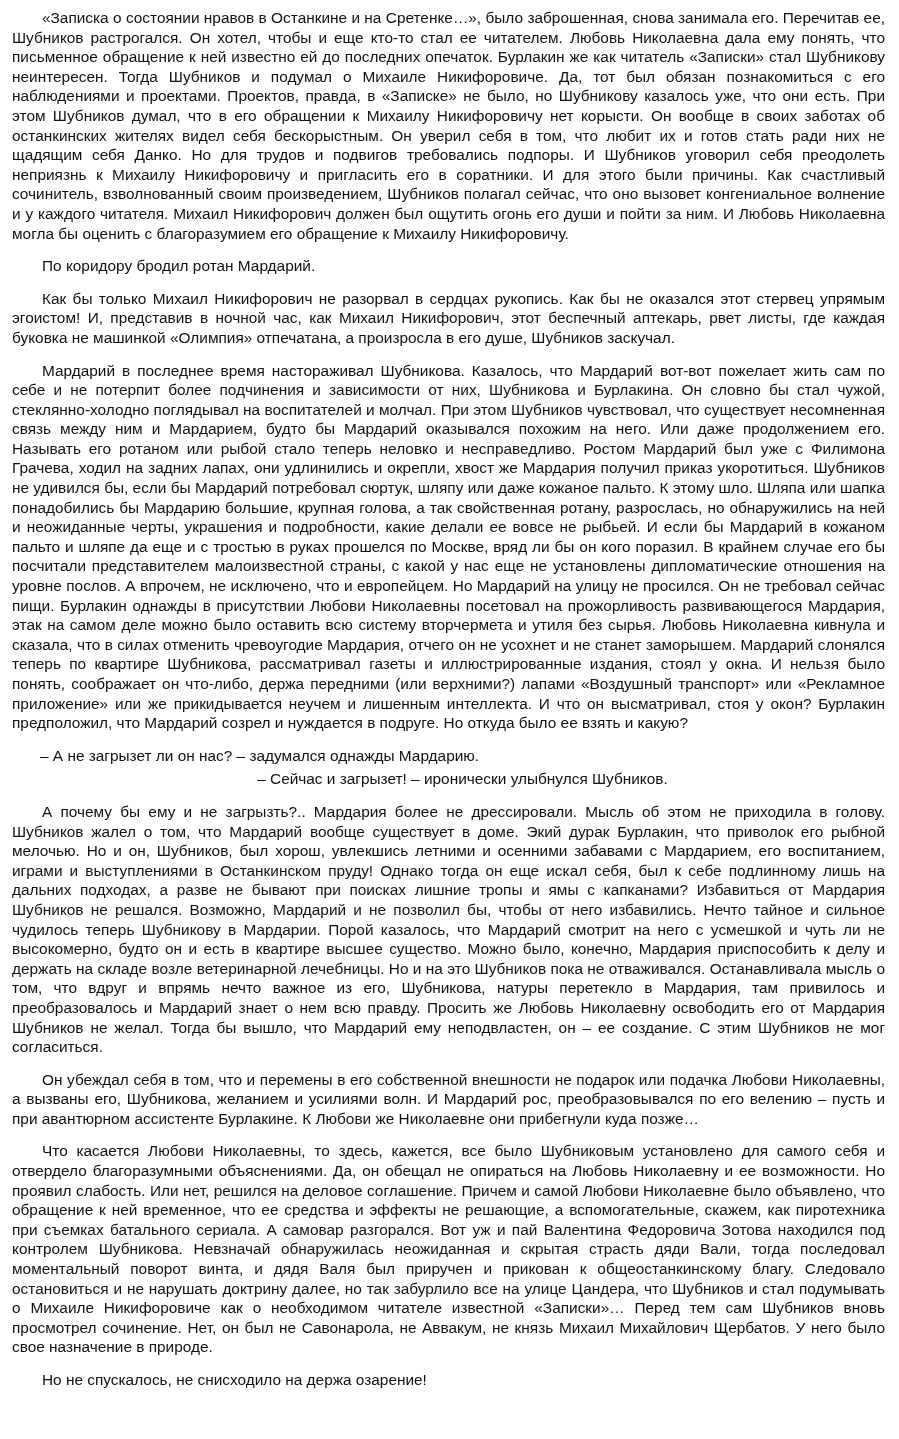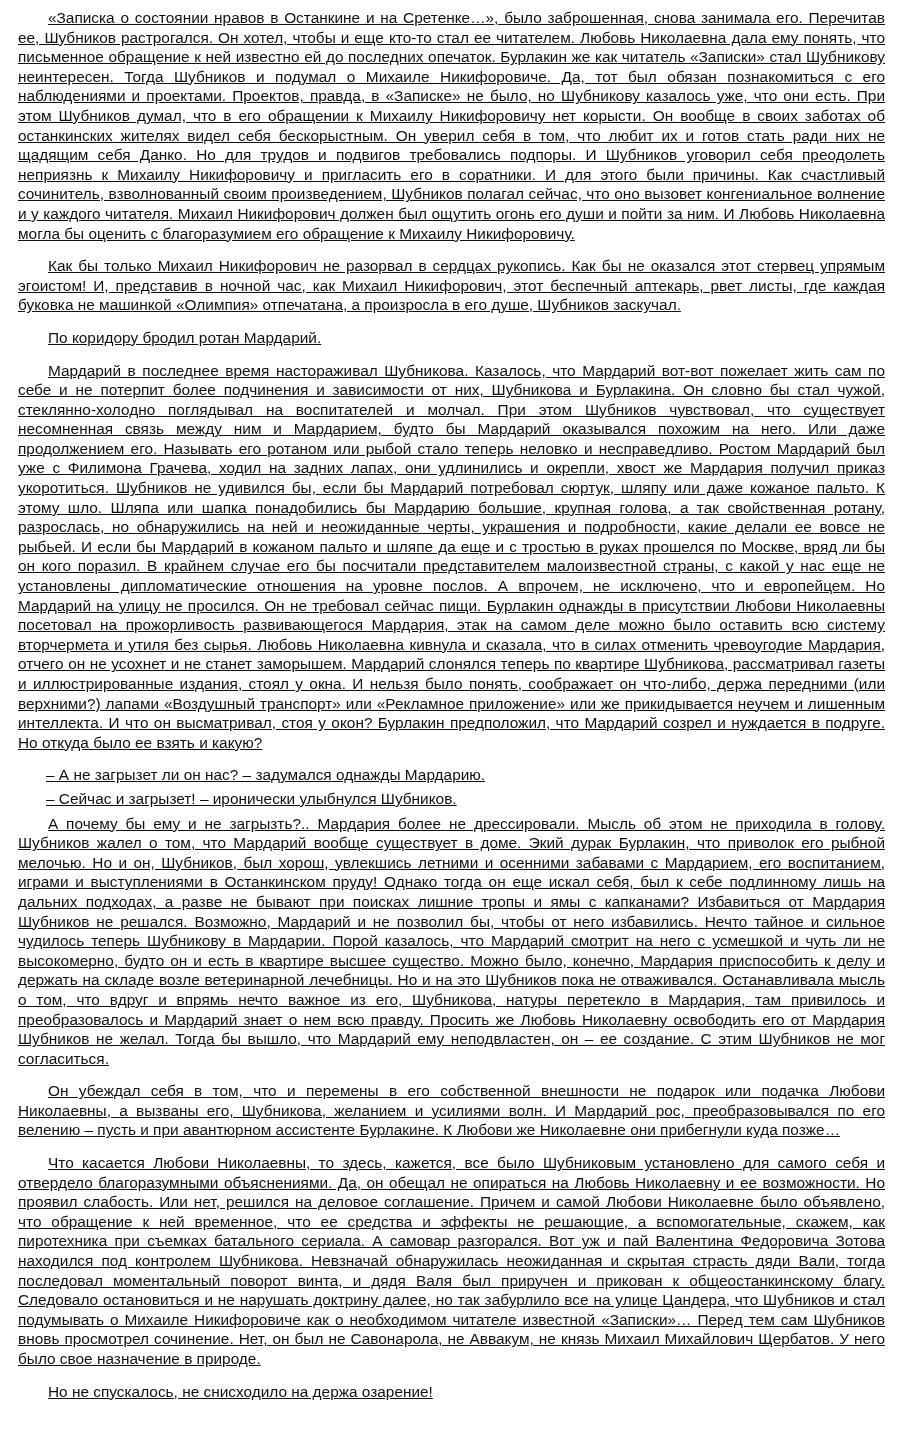--- a/index.html
+++ b/index.html
@@ -1,44 +1,43 @@
 <!DOCTYPE html>
 <html><head>
 <meta charset="utf-8">
 <style>
   html, body { margin: 0; padding: 0; background: #ffffff; }
   body { width: 899px; height: 1439px; overflow: hidden; }
   .page {
-    padding: 8px 14px 0 18px;
+    padding: 8px 14px 0 12px;
     font-family: "Liberation Sans", sans-serif;
     font-size: 15.4px;
     line-height: 19.6px;
     color: #111111;
-    text-decoration: underline;
   }
   .page p {
     margin: 0 0 13px 0;
     text-align: justify;
     text-indent: 30px;
   }
   .page .dialog {
     margin: 0 0 4px 0;
     text-indent: 0;
     padding-left: 28px;
     text-align: left;
   }
-  .page .dialog.last { margin-bottom: 5px; }
+  .page .dialog.last { margin-bottom: 13px; text-align: center; }
 </style>
 </head>
 <body>
 
 <div class="page">
   <p>«Записка о состоянии нравов в Останкине и на Сретенке…», было заброшенная, снова занимала его. Перечитав ее, Шубников растрогался. Он хотел, чтобы и еще кто-то стал ее читателем. Любовь Николаевна дала ему понять, что письменное обращение к ней известно ей до последних опечаток. Бурлакин же как читатель «Записки» стал Шубникову неинтересен. Тогда Шубников и подумал о Михаиле Никифоровиче. Да, тот был обязан познакомиться с его наблюдениями и проектами. Проектов, правда, в «Записке» не было, но Шубникову казалось уже, что они есть. При этом Шубников думал, что в его обращении к Михаилу Никифоровичу нет корысти. Он вообще в своих заботах об останкинских жителях видел себя бескорыстным. Он уверил себя в том, что любит их и готов стать ради них не щадящим себя Данко. Но для трудов и подвигов требовались подпоры. И Шубников уговорил себя преодолеть неприязнь к Михаилу Никифоровичу и пригласить его в соратники. И для этого были причины. Как счастливый сочинитель, взволнованный своим произведением, Шубников полагал сейчас, что оно вызовет конгениальное волнение и у каждого читателя. Михаил Никифорович должен был ощутить огонь его души и пойти за ним. И Любовь Николаевна могла бы оценить с благоразумием его обращение к Михаилу Никифоровичу.</p>
+  <p>По коридору бродил ротан Мардарий.</p>
   <p>Как бы только Михаил Никифорович не разорвал в сердцах рукопись. Как бы не оказался этот стервец упрямым эгоистом! И, представив в ночной час, как Михаил Никифорович, этот беспечный аптекарь, рвет листы, где каждая буковка не машинкой «Олимпия» отпечатана, а произросла в его душе, Шубников заскучал.</p>
-  <p>По коридору бродил ротан Мардарий.</p>
   <p>Мардарий в последнее время настораживал Шубникова. Казалось, что Мардарий вот-вот пожелает жить сам по себе и не потерпит более подчинения и зависимости от них, Шубникова и Бурлакина. Он словно бы стал чужой, стеклянно-холодно поглядывал на воспитателей и молчал. При этом Шубников чувствовал, что существует несомненная связь между ним и Мардарием, будто бы Мардарий оказывался похожим на него. Или даже продолжением его. Называть его ротаном или рыбой стало теперь неловко и несправедливо. Ростом Мардарий был уже с Филимона Грачева, ходил на задних лапах, они удлинились и окрепли, хвост же Мардария получил приказ укоротиться. Шубников не удивился бы, если бы Мардарий потребовал сюртук, шляпу или даже кожаное пальто. К этому шло. Шляпа или шапка понадобились бы Мардарию большие, крупная голова, а так свойственная ротану, разрослась, но обнаружились на ней и неожиданные черты, украшения и подробности, какие делали ее вовсе не рыбьей. И если бы Мардарий в кожаном пальто и шляпе да еще и с тростью в руках прошелся по Москве, вряд ли бы он кого поразил. В крайнем случае его бы посчитали представителем малоизвестной страны, с какой у нас еще не установлены дипломатические отношения на уровне послов. А впрочем, не исключено, что и европейцем. Но Мардарий на улицу не просился. Он не требовал сейчас пищи. Бурлакин однажды в присутствии Любови Николаевны посетовал на прожорливость развивающегося Мардария, этак на самом деле можно было оставить всю систему вторчермета и утиля без сырья. Любовь Николаевна кивнула и сказала, что в силах отменить чревоугодие Мардария, отчего он не усохнет и не станет заморышем. Мардарий слонялся теперь по квартире Шубникова, рассматривал газеты и иллюстрированные издания, стоял у окна. И нельзя было понять, соображает он что-либо, держа передними (или верхними?) лапами «Воздушный транспорт» или «Рекламное приложение» или же прикидывается неучем и лишенным интеллекта. И что он высматривал, стоя у окон? Бурлакин предположил, что Мардарий созрел и нуждается в подруге. Но откуда было ее взять и какую?</p>
   <p class="dialog">–  А не загрызет ли он нас? – задумался однажды Мардарию.</p>
   <p class="dialog last">–  Сейчас и загрызет! – иронически улыбнулся Шубников.</p>
   <p>А почему бы ему и не загрызть?.. Мардария более не дрессировали. Мысль об этом не приходила в голову. Шубников жалел о том, что Мардарий вообще существует в доме. Экий дурак Бурлакин, что приволок его рыбной мелочью. Но и он, Шубников, был хорош, увлекшись летними и осенними забавами с Мардарием, его воспитанием, играми и выступлениями в Останкинском пруду! Однако тогда он еще искал себя, был к себе подлинному лишь на дальних подходах, а разве не бывают при поисках лишние тропы и ямы с капканами? Избавиться от Мардария Шубников не решался. Возможно, Мардарий и не позволил бы, чтобы от него избавились. Нечто тайное и сильное чудилось теперь Шубникову в Мардарии. Порой казалось, что Мардарий смотрит на него с усмешкой и чуть ли не высокомерно, будто он и есть в квартире высшее существо. Можно было, конечно, Мардария приспособить к делу и держать на складе возле ветеринарной лечебницы. Но и на это Шубников пока не отваживался. Останавливала мысль о том, что вдруг и впрямь нечто важное из его, Шубникова, натуры перетекло в Мардария, там привилось и преобразовалось и Мардарий знает о нем всю правду. Просить же Любовь Николаевну освободить его от Мардария Шубников не желал. Тогда бы вышло, что Мардарий ему неподвластен, он – ее создание. С этим Шубников не мог согласиться.</p>
   <p>Он убеждал себя в том, что и перемены в его собственной внешности не подарок или подачка Любови Николаевны, а вызваны его, Шубникова, желанием и усилиями волн. И Мардарий рос, преобразовывался по его велению – пусть и при авантюрном ассистенте Бурлакине. К Любови же Николаевне они прибегнули куда позже…</p>
   <p>Что касается Любови Николаевны, то здесь, кажется, все было Шубниковым установлено для самого себя и отвердело благоразумными объяснениями. Да, он обещал не опираться на Любовь Николаевну и ее возможности. Но проявил слабость. Или нет, решился на деловое соглашение. Причем и самой Любови Николаевне было объявлено, что обращение к ней временное, что ее средства и эффекты не решающие, а вспомогательные, скажем, как пиротехника при съемках батального сериала. А самовар разгорался. Вот уж и пай Валентина Федоровича Зотова находился под контролем Шубникова. Невзначай обнаружилась неожиданная и скрытая страсть дяди Вали, тогда последовал моментальный поворот винта, и дядя Валя был приручен и прикован к общеостанкинскому благу. Следовало остановиться и не нарушать доктрину далее, но так забурлило все на улице Цандера, что Шубников и стал подумывать о Михаиле Никифоровиче как о необходимом читателе известной «Записки»… Перед тем сам Шубников вновь просмотрел сочинение. Нет, он был не Савонарола, не Аввакум, не князь Михаил Михайлович Щербатов. У него было свое назначение в природе.</p>
   <p>Но не спускалось, не снисходило на держа озарение!</p>
 </div>
 
 </body></html>

